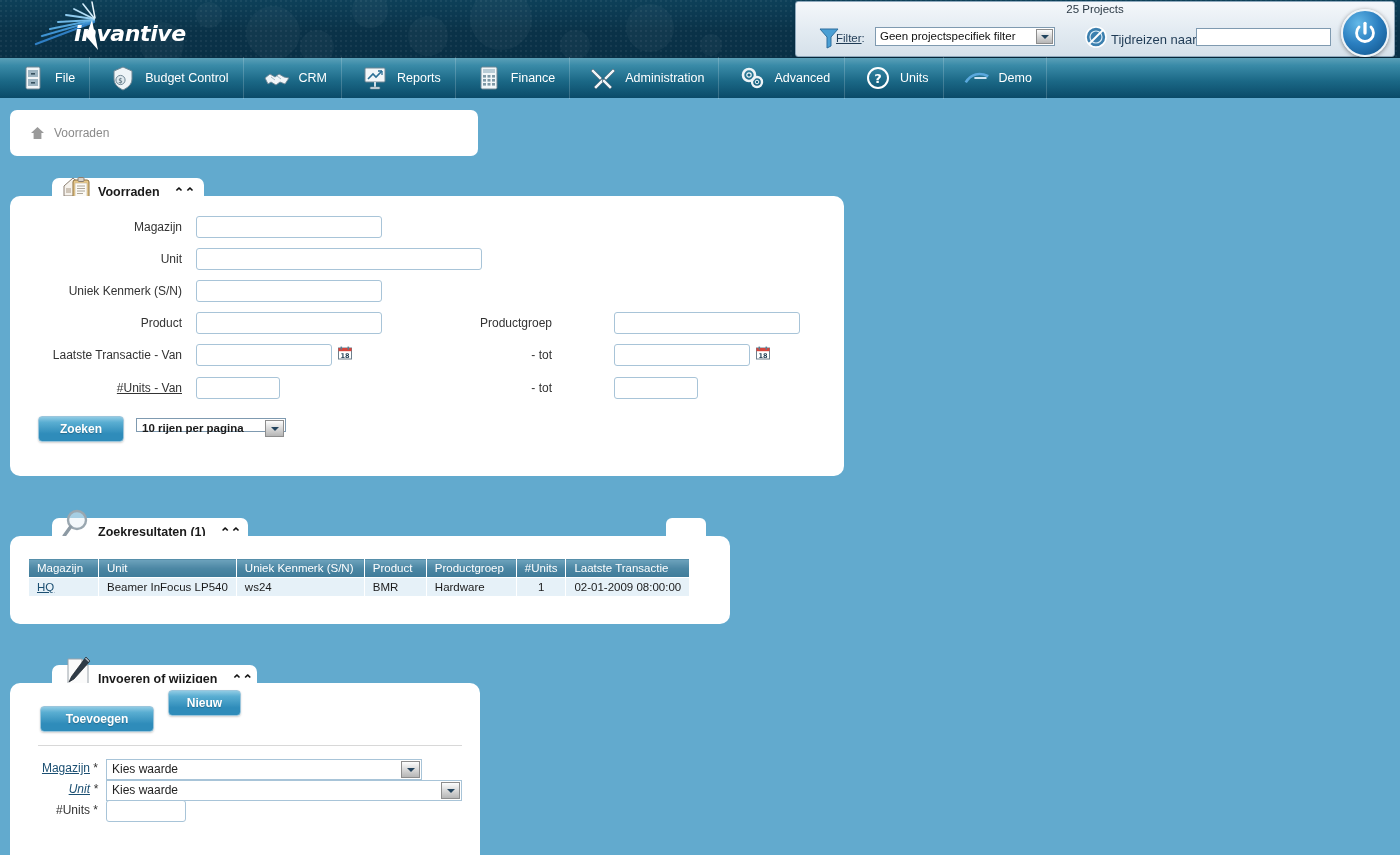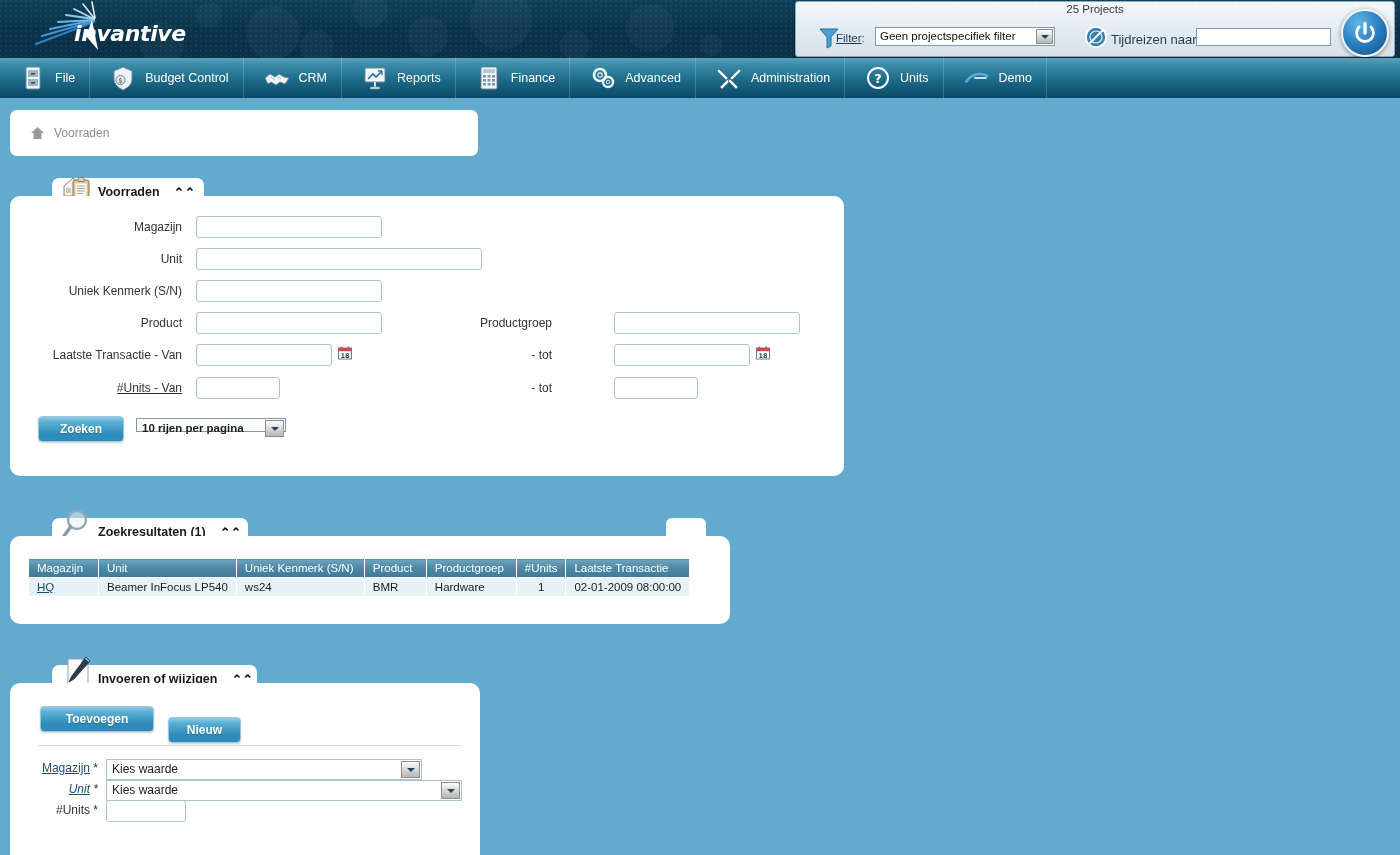--- a/index.html
+++ b/index.html
@@ -344,39 +344,39 @@
             <rect x="13" y="17" width="3" height="2.6"></rect>
         </g>
       </svg>
     </span>
     <span class="menu-label">Finance</span>
   </div>
 
   <div class="menu-item">
     <span class="menu-icon">
       <svg width="26" height="24" viewBox="0 0 26 24">
+        <path d="M3 3 l9 9 -2 2 -9-9 z" fill="#eef4f7" stroke="#6e8694"></path>
+        <path d="M23 3 l-9 9 2 2 9-9 z" fill="#eef4f7" stroke="#6e8694"></path>
+        <path d="M4 21 l8-8 2 2 -8 8z" fill="#eef4f7" stroke="#6e8694"></path>
+        <path d="M22 21 l-8-8 -2 2 8 8z" fill="#eef4f7" stroke="#6e8694"></path>
+      </svg>
+    </span>
+    <span class="menu-label">Administration</span>
+  </div>
+
+  <div class="menu-item">
+    <span class="menu-icon">
+      <svg width="26" height="24" viewBox="0 0 26 24">
         <circle cx="10" cy="9" r="6" fill="none" stroke="#eef4f7" stroke-width="2.6"></circle>
         <circle cx="10" cy="9" r="2.2" fill="#1b6886" stroke="#eef4f7" stroke-width="1.2"></circle>
         <circle cx="18" cy="16" r="5" fill="none" stroke="#eef4f7" stroke-width="2.4"></circle>
         <circle cx="18" cy="16" r="1.8" fill="#1b6886" stroke="#eef4f7" stroke-width="1"></circle>
       </svg>
     </span>
     <span class="menu-label">Advanced</span>
-  </div>
-
-  <div class="menu-item">
-    <span class="menu-icon">
-      <svg width="26" height="24" viewBox="0 0 26 24">
-        <path d="M3 3 l9 9 -2 2 -9-9 z" fill="#eef4f7" stroke="#6e8694"></path>
-        <path d="M23 3 l-9 9 2 2 9-9 z" fill="#eef4f7" stroke="#6e8694"></path>
-        <path d="M4 21 l8-8 2 2 -8 8z" fill="#eef4f7" stroke="#6e8694"></path>
-        <path d="M22 21 l-8-8 -2 2 8 8z" fill="#eef4f7" stroke="#6e8694"></path>
-      </svg>
-    </span>
-    <span class="menu-label">Administration</span>
   </div>
 
   <div class="menu-item">
     <span class="menu-icon">
       <svg width="24" height="24" viewBox="0 0 24 24">
         <circle cx="12" cy="12" r="10" fill="none" stroke="#ffffff" stroke-width="2"></circle>
         <text x="12" y="17" font-size="13" text-anchor="middle" fill="#ffffff" font-family="DejaVu Sans" font-weight="bold">?</text>
       </svg>
     </span>
     <span class="menu-label">Units</span>
@@ -524,21 +524,21 @@
       <path d="M26 4 L30 8 L14 26 L9 29 L11.5 23.5 z" fill="#2f3b47" stroke="#1a2128" stroke-width="0.7"></path>
       <path d="M25.5 5 L29 8.5" stroke="#a8b4bf" stroke-width="1.6"></path>
     </svg>
   </span>
   <span class="tab-label">Invoeren of wijzigen</span>
   <span class="tab-chevron">⌃⌃</span>
 </div>
 
 <div class="panel" id="edit-panel">
   <div class="btn-blue" style="left:30px; top:23px; width:114px;">Toevoegen</div>
-  <div class="btn-blue" style="left:158px; top:34px; width:73px;">Nieuw</div>
+  <div class="btn-blue" style="left:158px; top:7px; width:73px;">Nieuw</div>
 
   <div class="req-label" style="left:0; top:78px; width:88px;">
     <u>Magazijn</u>
     <span>*</span>
   </div>
   <div class="kies" style="left:96px; top:76px; width:316px;">
     <span>Kies waarde</span>
     <span class="sel-arrow">
         <i></i>
       </span>

